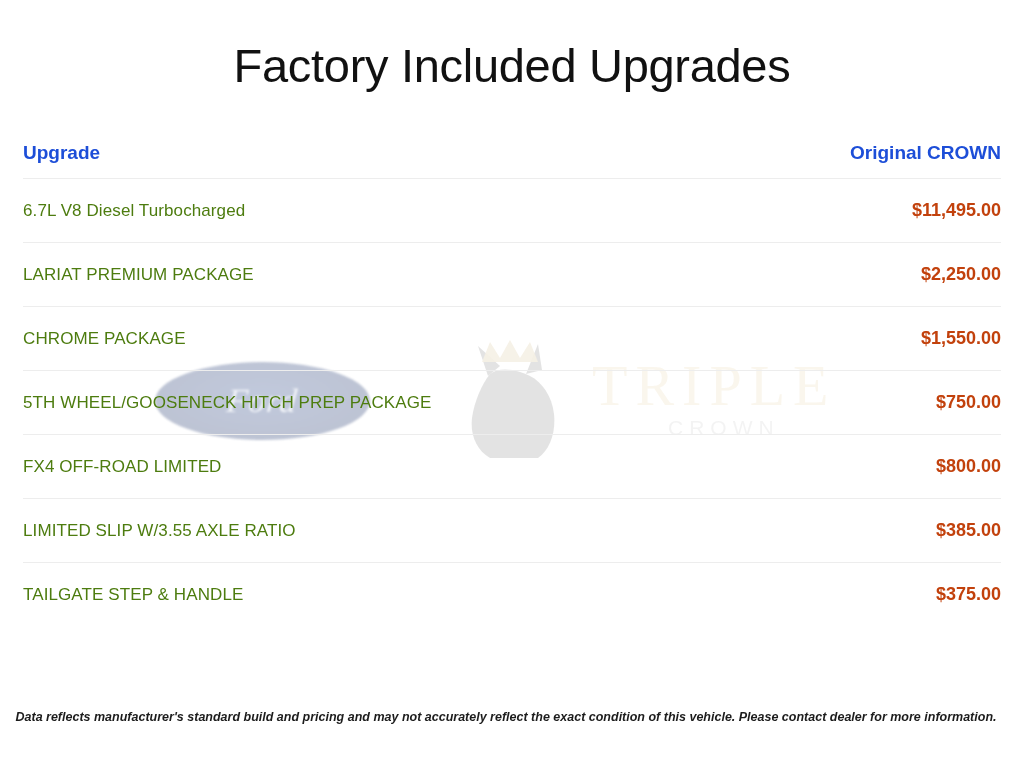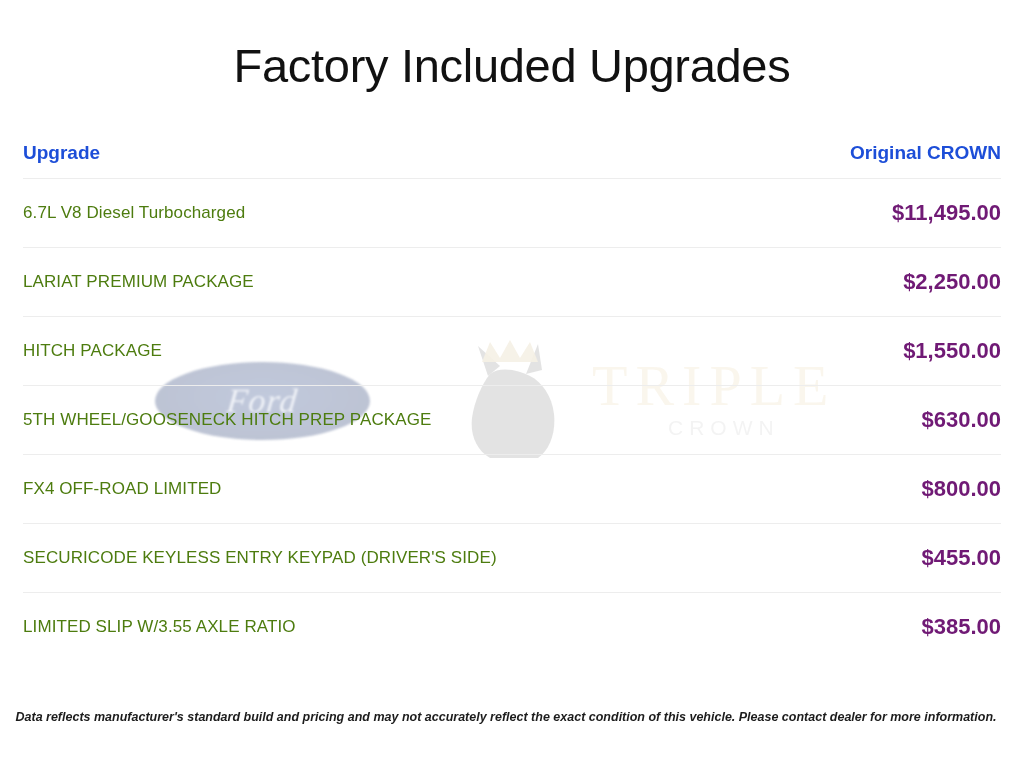--- a/index.html
+++ b/index.html
@@ -126,23 +126,23 @@
     vertical-align: middle;
   }
   td.name {
     text-align: left;
     font-size: 17px;
     color: #4d7c0f;
     letter-spacing: .1px;
   }
   td.price {
     text-align: right;
-    font-size: 22px;
+    font-size: 18px;
     font-weight: bold;
-    color: #701a75;
+    color: #c2410c;
     white-space: nowrap;
   }
 
   .disclaimer {
     position: absolute;
     left: 4px;
     right: 16px;
     top: 710px;
     text-align: center;
     font-size: 12.5px;
@@ -188,37 +188,37 @@
       <tbody>
         <tr>
           <td class="name">6.7L V8 Diesel Turbocharged</td>
           <td class="price">$11,495.00</td>
         </tr>
         <tr>
           <td class="name">LARIAT PREMIUM PACKAGE</td>
           <td class="price">$2,250.00</td>
         </tr>
         <tr>
-          <td class="name">HITCH PACKAGE</td>
+          <td class="name">CHROME PACKAGE</td>
           <td class="price">$1,550.00</td>
         </tr>
         <tr>
           <td class="name">5TH WHEEL/GOOSENECK HITCH PREP PACKAGE</td>
-          <td class="price">$630.00</td>
+          <td class="price">$750.00</td>
         </tr>
         <tr>
           <td class="name">FX4 OFF-ROAD LIMITED</td>
           <td class="price">$800.00</td>
         </tr>
         <tr>
-          <td class="name">SECURICODE KEYLESS ENTRY KEYPAD (DRIVER'S SIDE)</td>
-          <td class="price">$455.00</td>
-        </tr>
-        <tr>
           <td class="name">LIMITED SLIP W/3.55 AXLE RATIO</td>
           <td class="price">$385.00</td>
+        </tr>
+        <tr>
+          <td class="name">TAILGATE STEP &amp; HANDLE</td>
+          <td class="price">$375.00</td>
         </tr>
       </tbody>
     </table>
   </div>
 
   <div class="disclaimer">Data reflects manufacturer's standard build and pricing and may not accurately reflect the exact condition of this vehicle. Please contact dealer for more information.</div>
 </div>
 
 </body></html>

